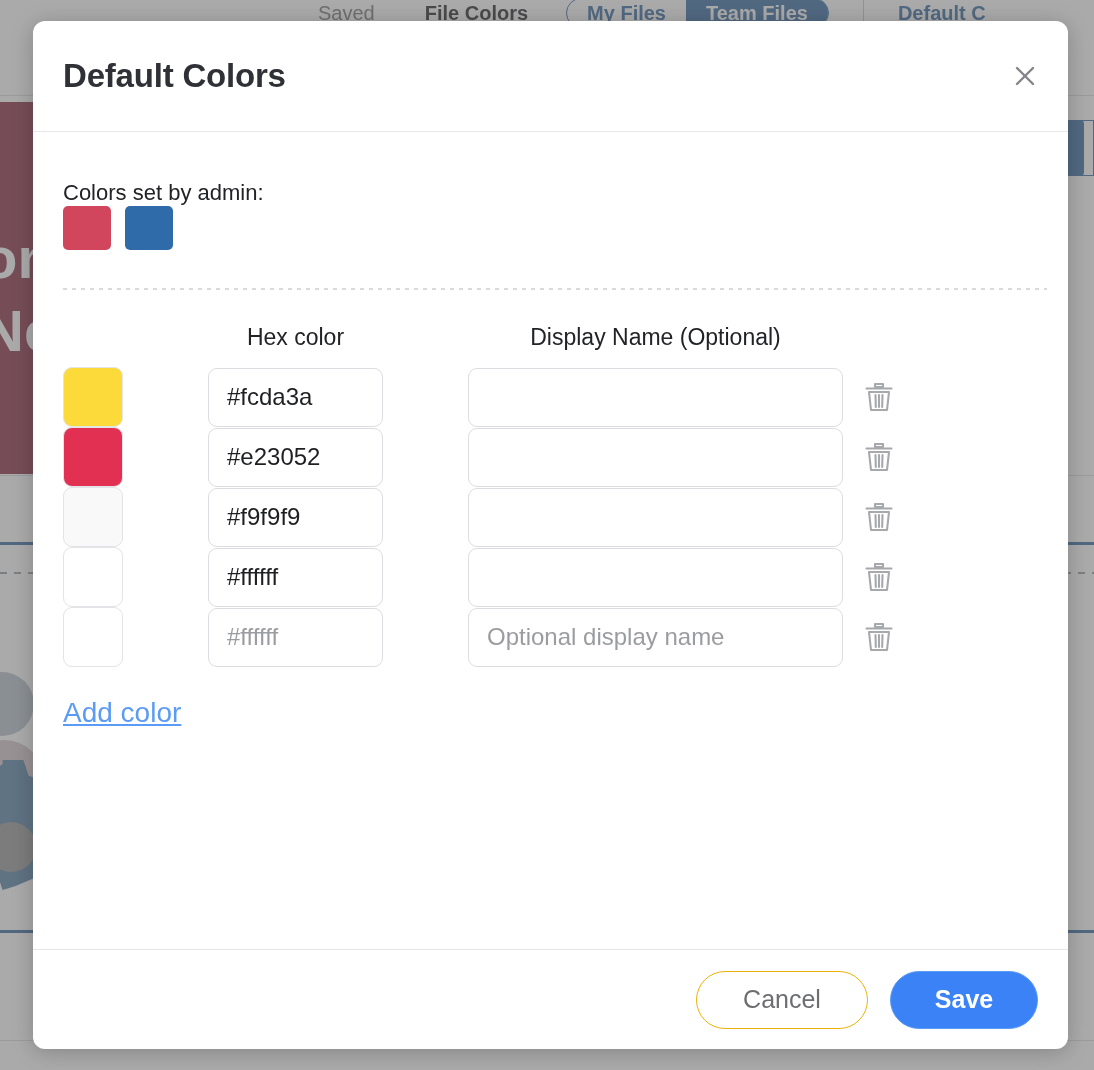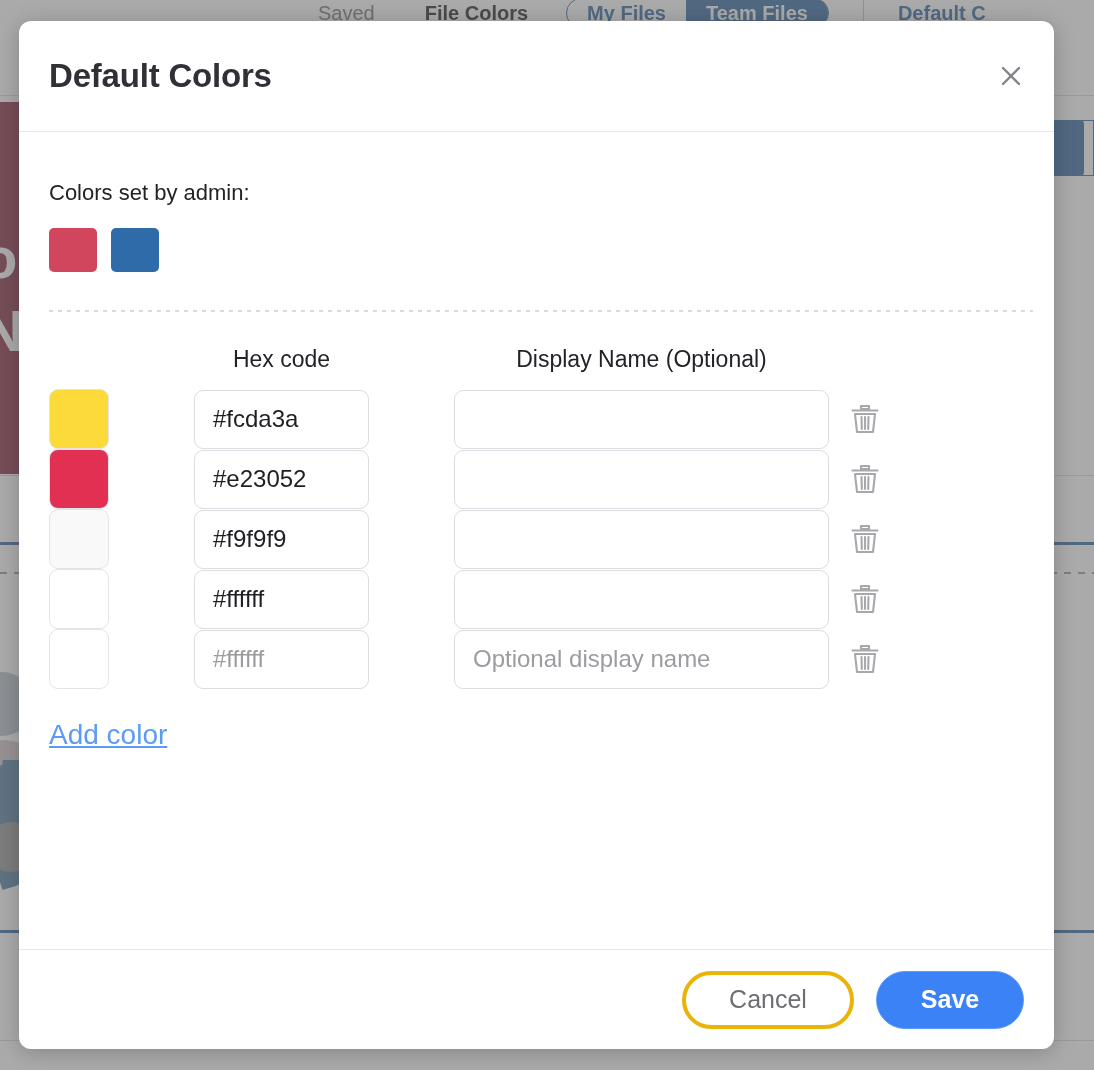--- a/index.html
+++ b/index.html
@@ -167,21 +167,21 @@
   
   #scrim {
     position: absolute;
     inset: 0;
     background: rgba(100,100,100,0.55);
   }
 
   
   #modal {
     position: absolute;
-    left: 19px;
+    left: 33px;
     top: 21px;
     width: 1035px;
     height: 1028px;
     background: #ffffff;
     border-radius: 12px;
     box-shadow: 0 3px 22px rgba(0,0,0,.22);
     display: flex;
     flex-direction: column;
     overflow: hidden;
   }
@@ -219,21 +219,20 @@
 
   .modal-body {
     flex: 1 1 auto;
     padding: 48px 30px 0 30px;
     overflow: hidden;
   }
 
   .admin-label {
     font-size: 22px;
     color: #222327;
-    margin-bottom: 22px;
   }
   .admin-swatches {
     display: flex;
     gap: 14px;
     margin-bottom: 38px;
   }
   .admin-swatch {
     width: 48px;
     height: 44px;
     border-radius: 5px;
@@ -328,21 +327,21 @@
   .btn {
     font-family: "Liberation Sans", sans-serif;
     font-size: 25px;
     border-radius: 30px;
     cursor: pointer;
     height: 58px;
   }
   .btn-cancel {
     width: 172px;
     background: #ffffff;
-    border: 4px solid #eab308;
+    border: 1px solid #eab308;
     color: #6d6e72;
   }
   .btn-save {
     width: 148px;
     background: #3b82f6;
     border: 1px solid #5b9bf5;
     color: #ffffff;
     font-weight: 700;
   }
 </style>
@@ -405,21 +404,21 @@
 
     <div class="admin-swatches">
       <div class="admin-swatch" style="background: rgb(209, 70, 92);"></div>
       <div class="admin-swatch" style="background: rgb(46, 107, 168);"></div>
     </div>
 
     <div class="dashed-sep"></div>
 
     <div class="grid-head">
       <div class="col-swatch"></div>
-      <div class="col-hex">Hex code</div>
+      <div class="col-hex">Hex color</div>
       <div class="col-gap"></div>
       <div class="col-name">Display Name (Optional)</div>
       <div class="col-trash"></div>
     </div>
 
     <div id="color-rows">
   <div class="color-row">
     <div class="col-swatch">
       <div class="row-swatch" style="background: rgb(252, 218, 58);"></div>
     </div>

